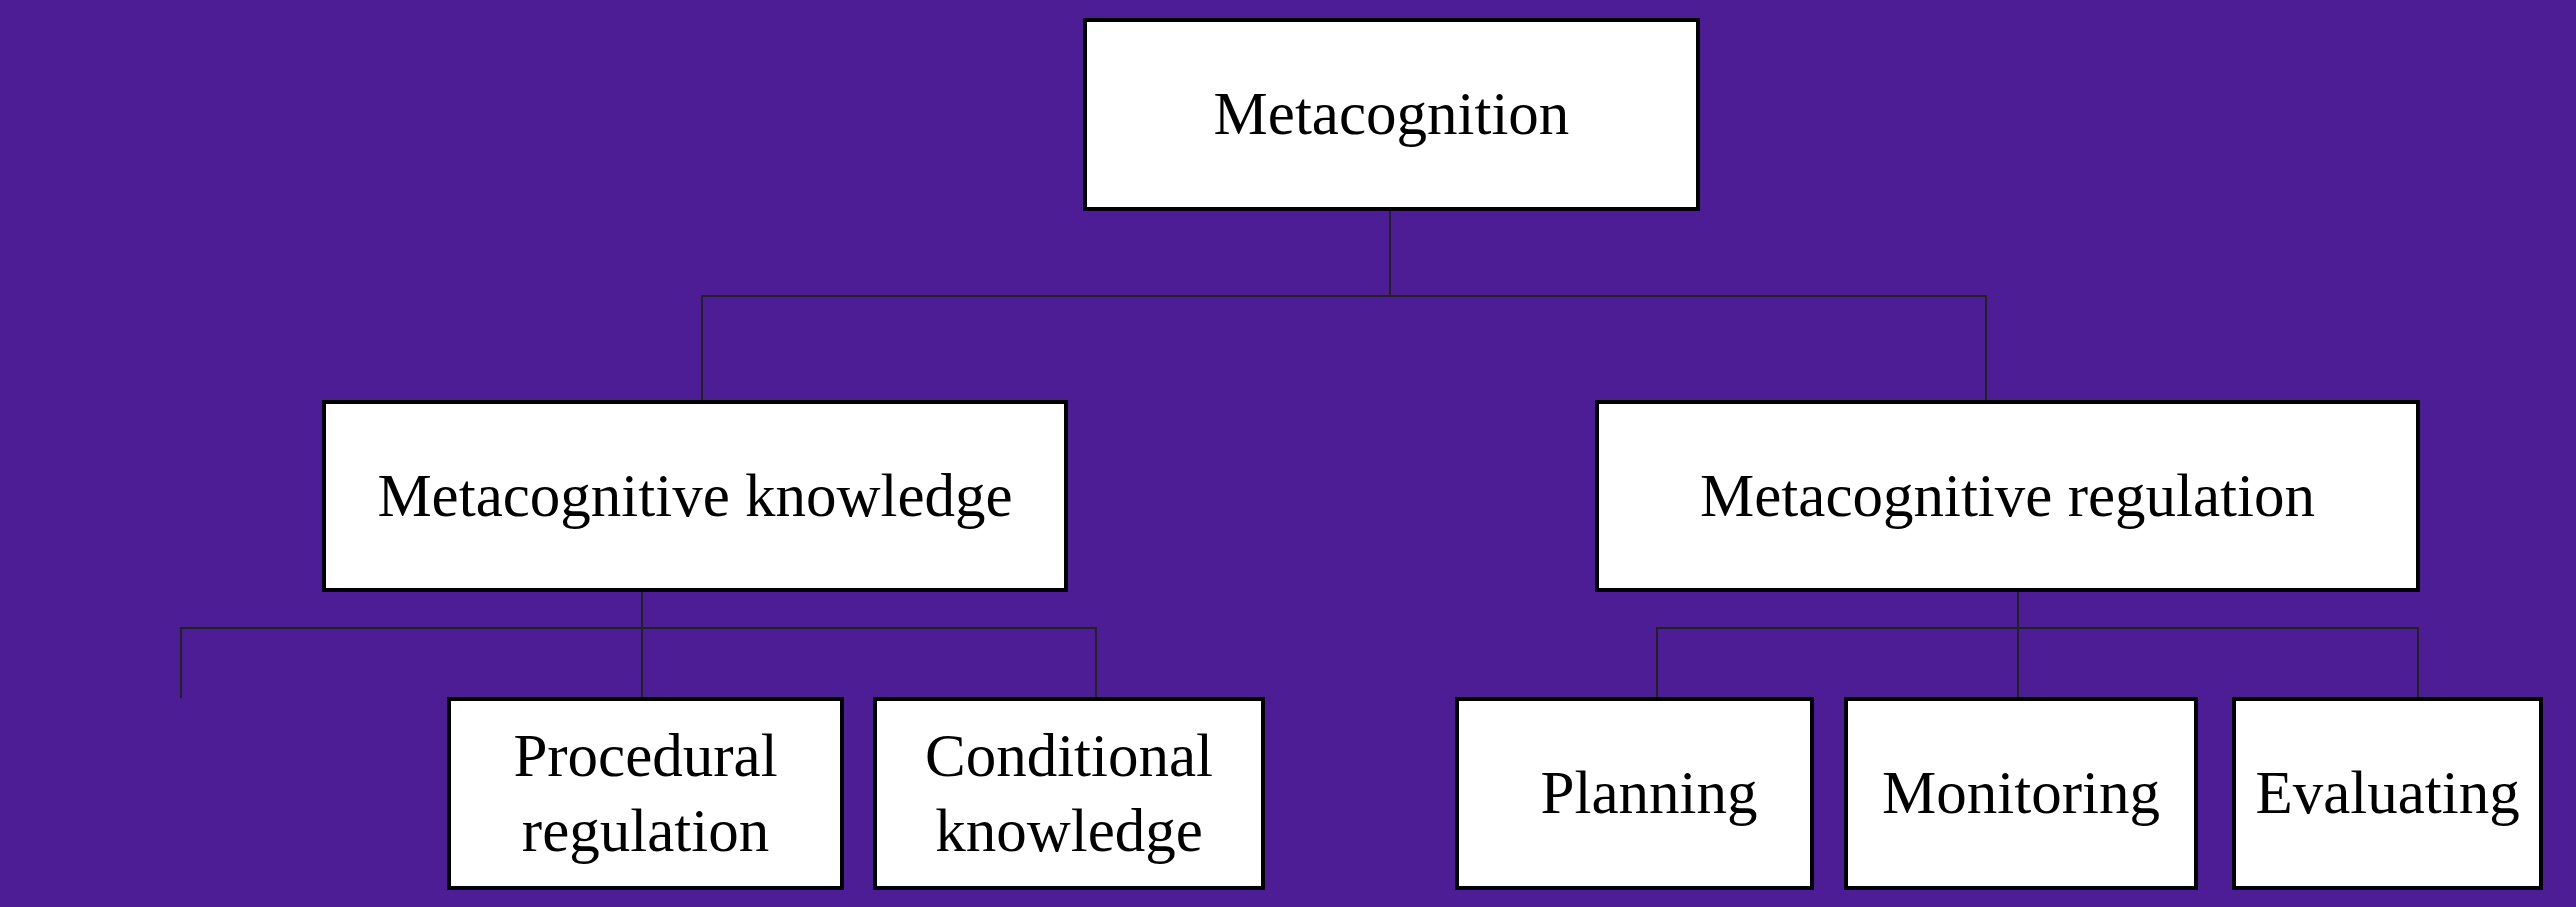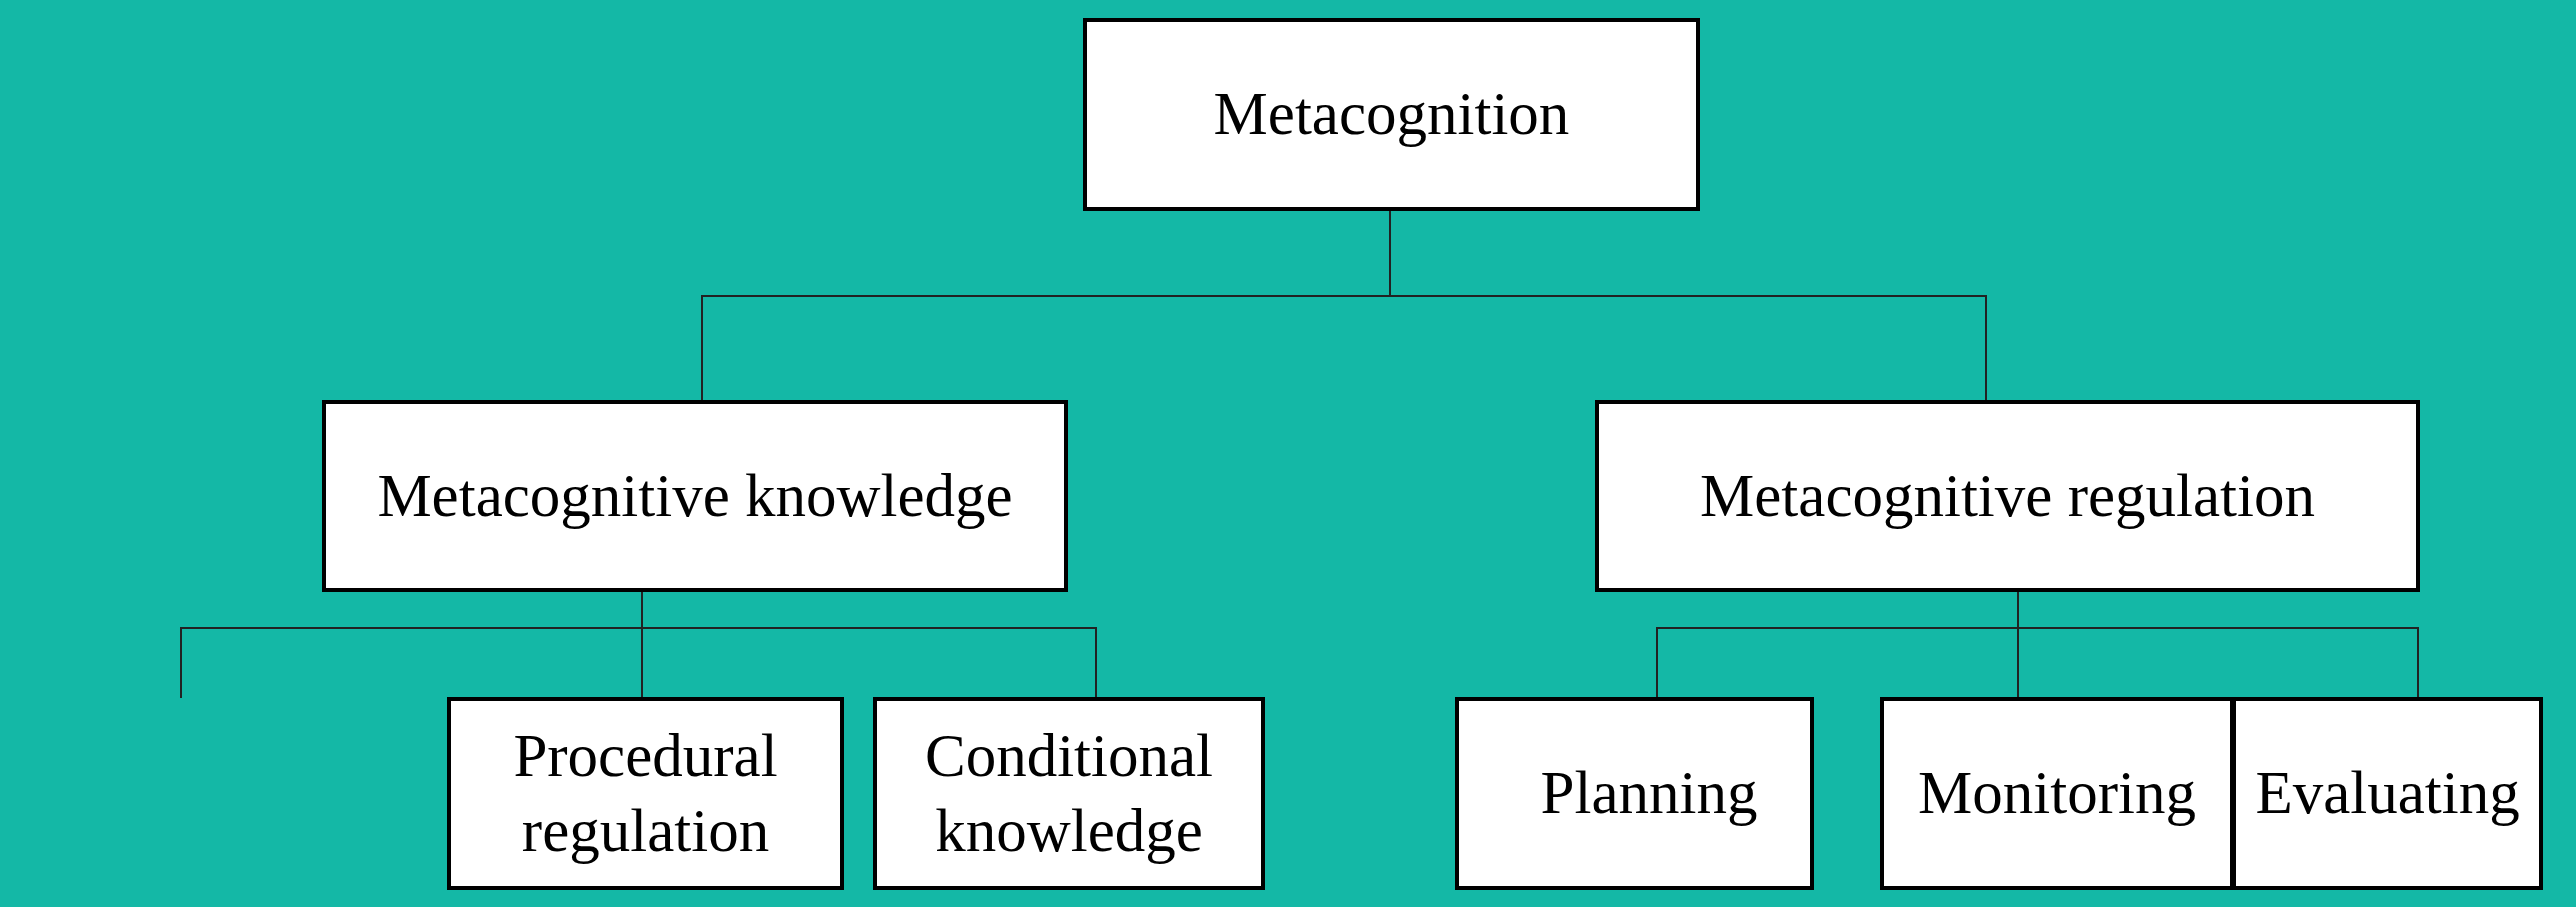--- a/index.html
+++ b/index.html
@@ -10,21 +10,21 @@
   body {
     width: 2576px;
     height: 908px;
     position: relative;
     overflow: hidden;
     font-family: "Liberation Serif", "DejaVu Serif", serif;
   }
   .diagram {
     position: absolute;
     inset: 0;
-    background: #14b8a6;
+    background: #4c1d95;
   }
   .node {
     position: absolute;
     box-sizing: border-box;
     border: 4px solid #000000;
     background: #ffffff;
     color: #000000;
     display: flex;
     align-items: center;
     justify-content: center;
@@ -75,21 +75,21 @@
   <div class="node" style="left:447px; top:697px; width:397px; height:193px;">
     <span class="lbl">Procedural regulation</span>
   </div>
   <div class="node" style="left:873px; top:697px; width:392px; height:193px;">
     <span class="lbl">Conditional knowledge</span>
   </div>
 
   <div class="node" style="left:1455px; top:697px; width:359px; height:193px;padding-left:29px;">
     <span class="lbl">Planning</span>
   </div>
-  <div class="node" style="left:1844px; top:697px; width:354px; height:193px;margin-left:36px;">
+  <div class="node" style="left:1844px; top:697px; width:354px; height:193px;">
     <span class="lbl">Monitoring</span>
   </div>
   <div class="node" style="left:2232px; top:697px; width:311px; height:193px;">
     <span class="lbl">Evaluating</span>
   </div>
 
 </div>
 
 
 </body></html>

